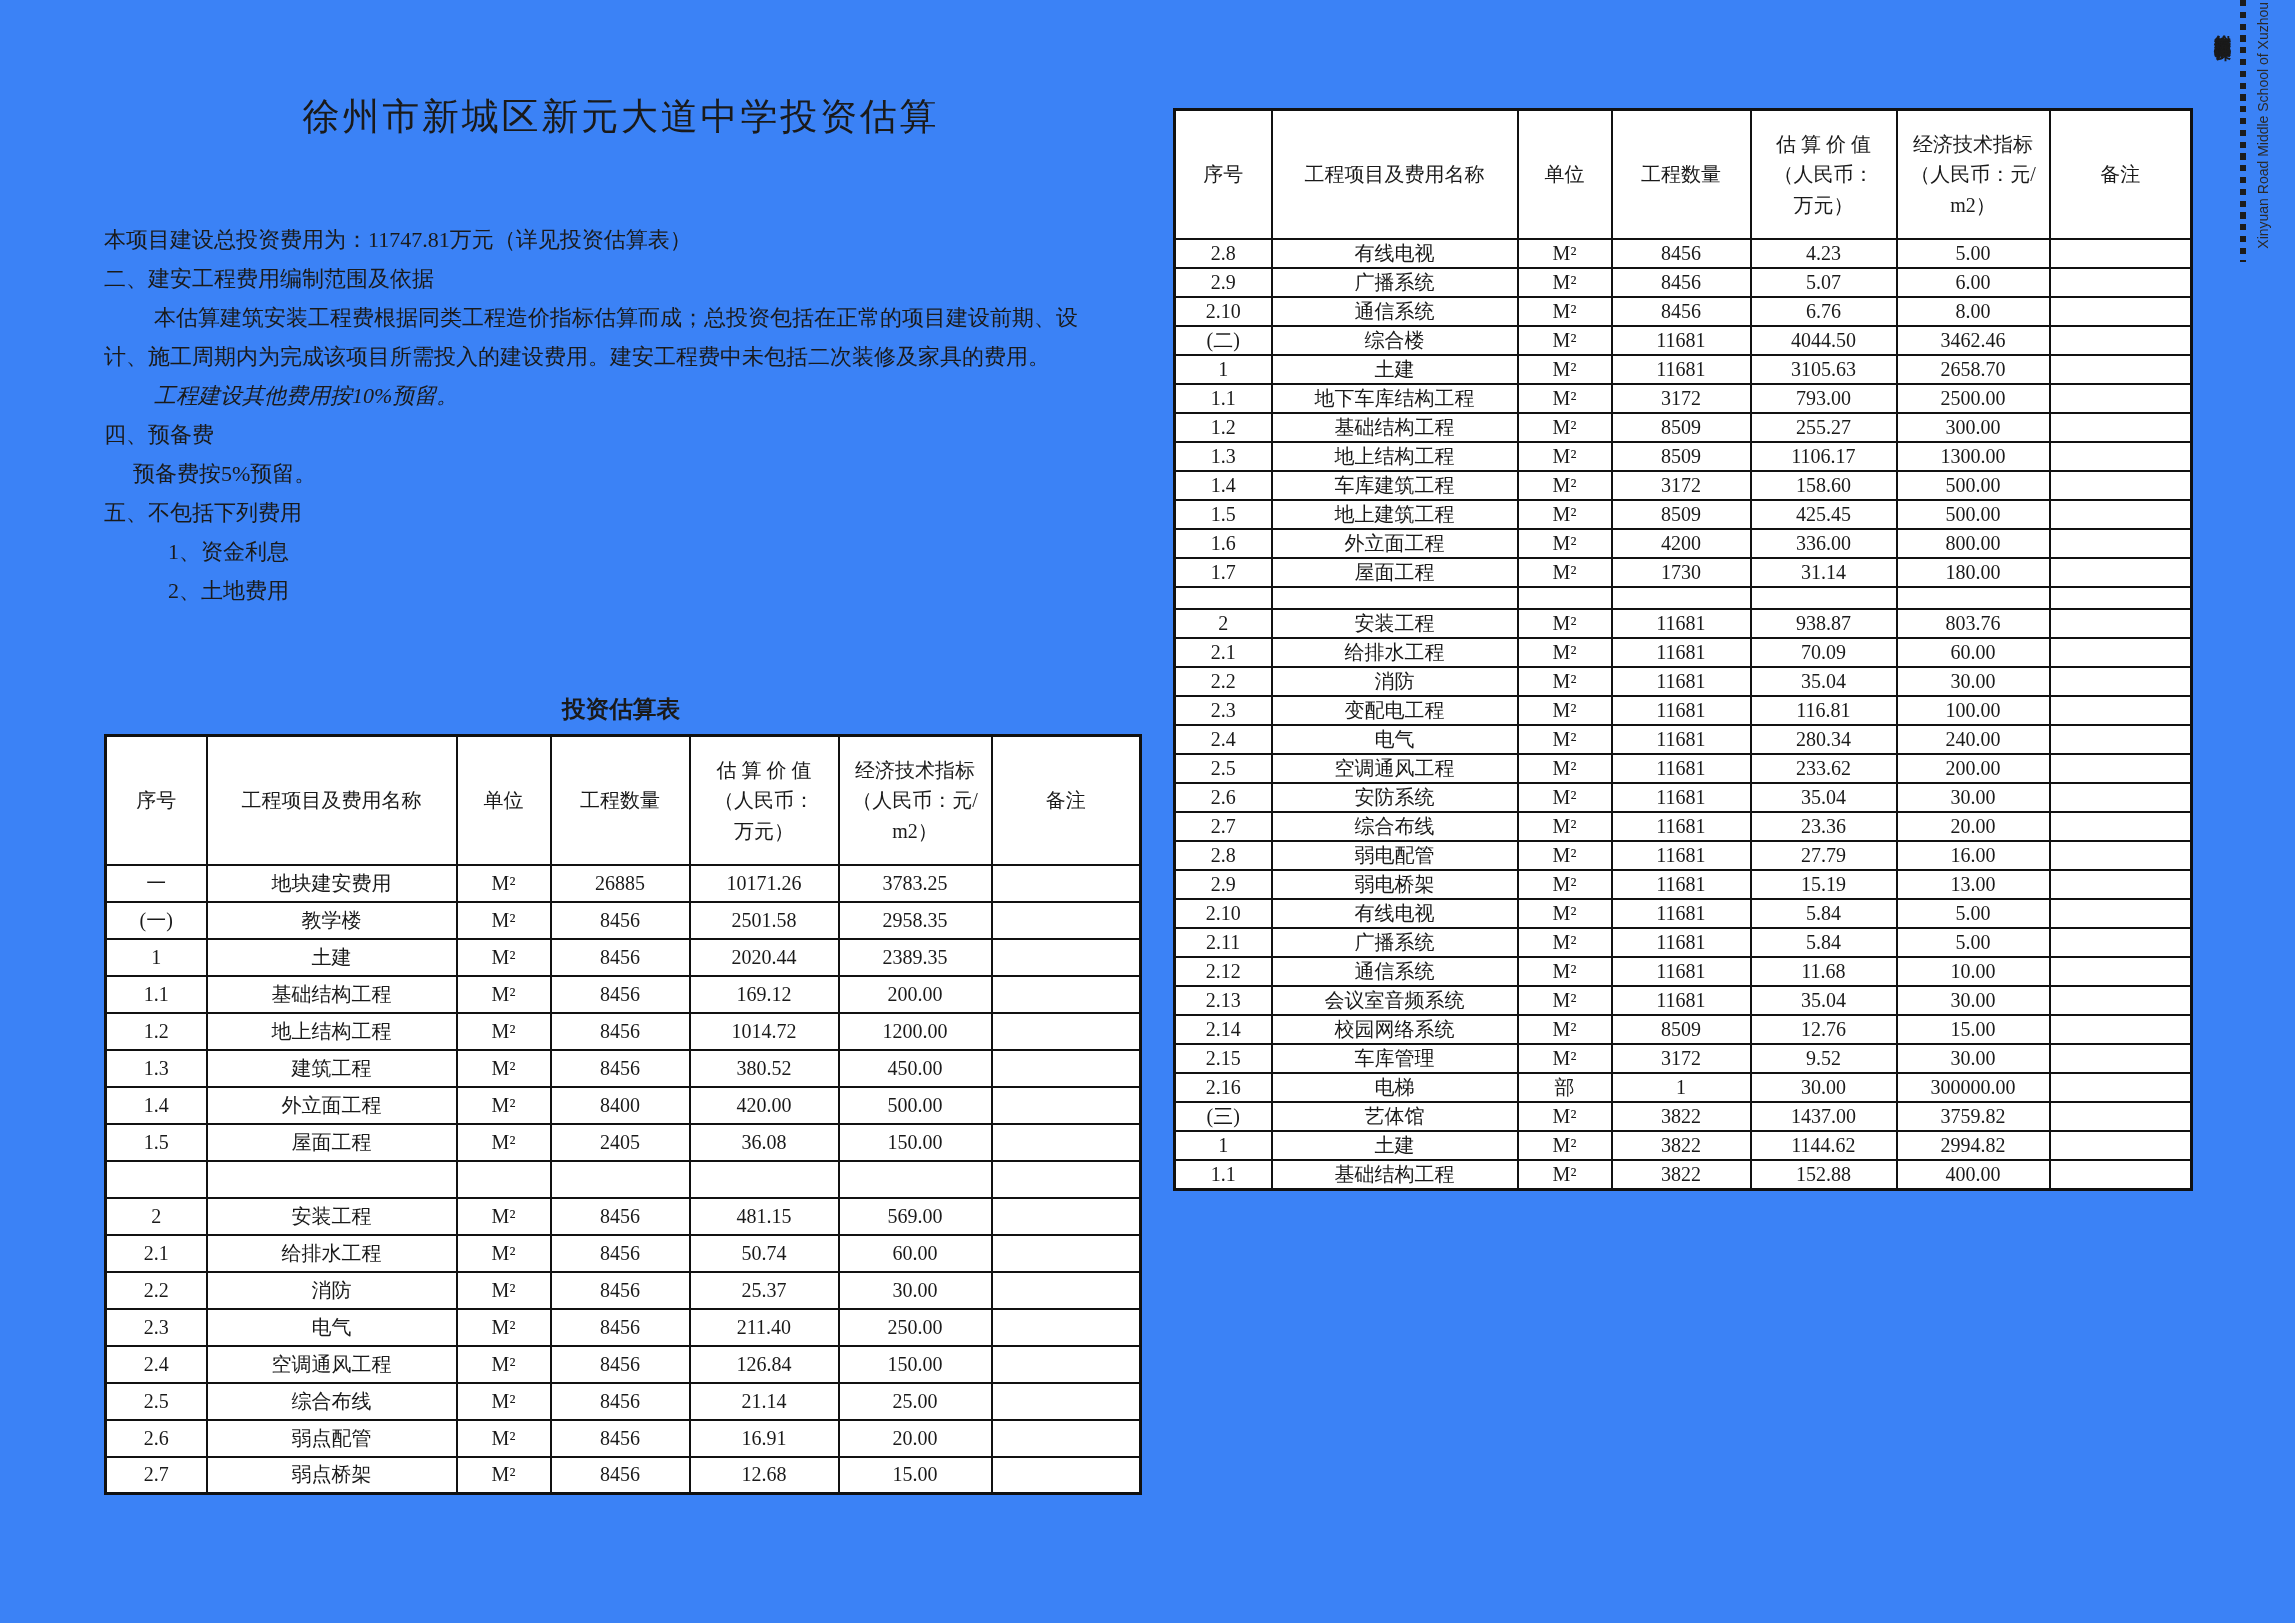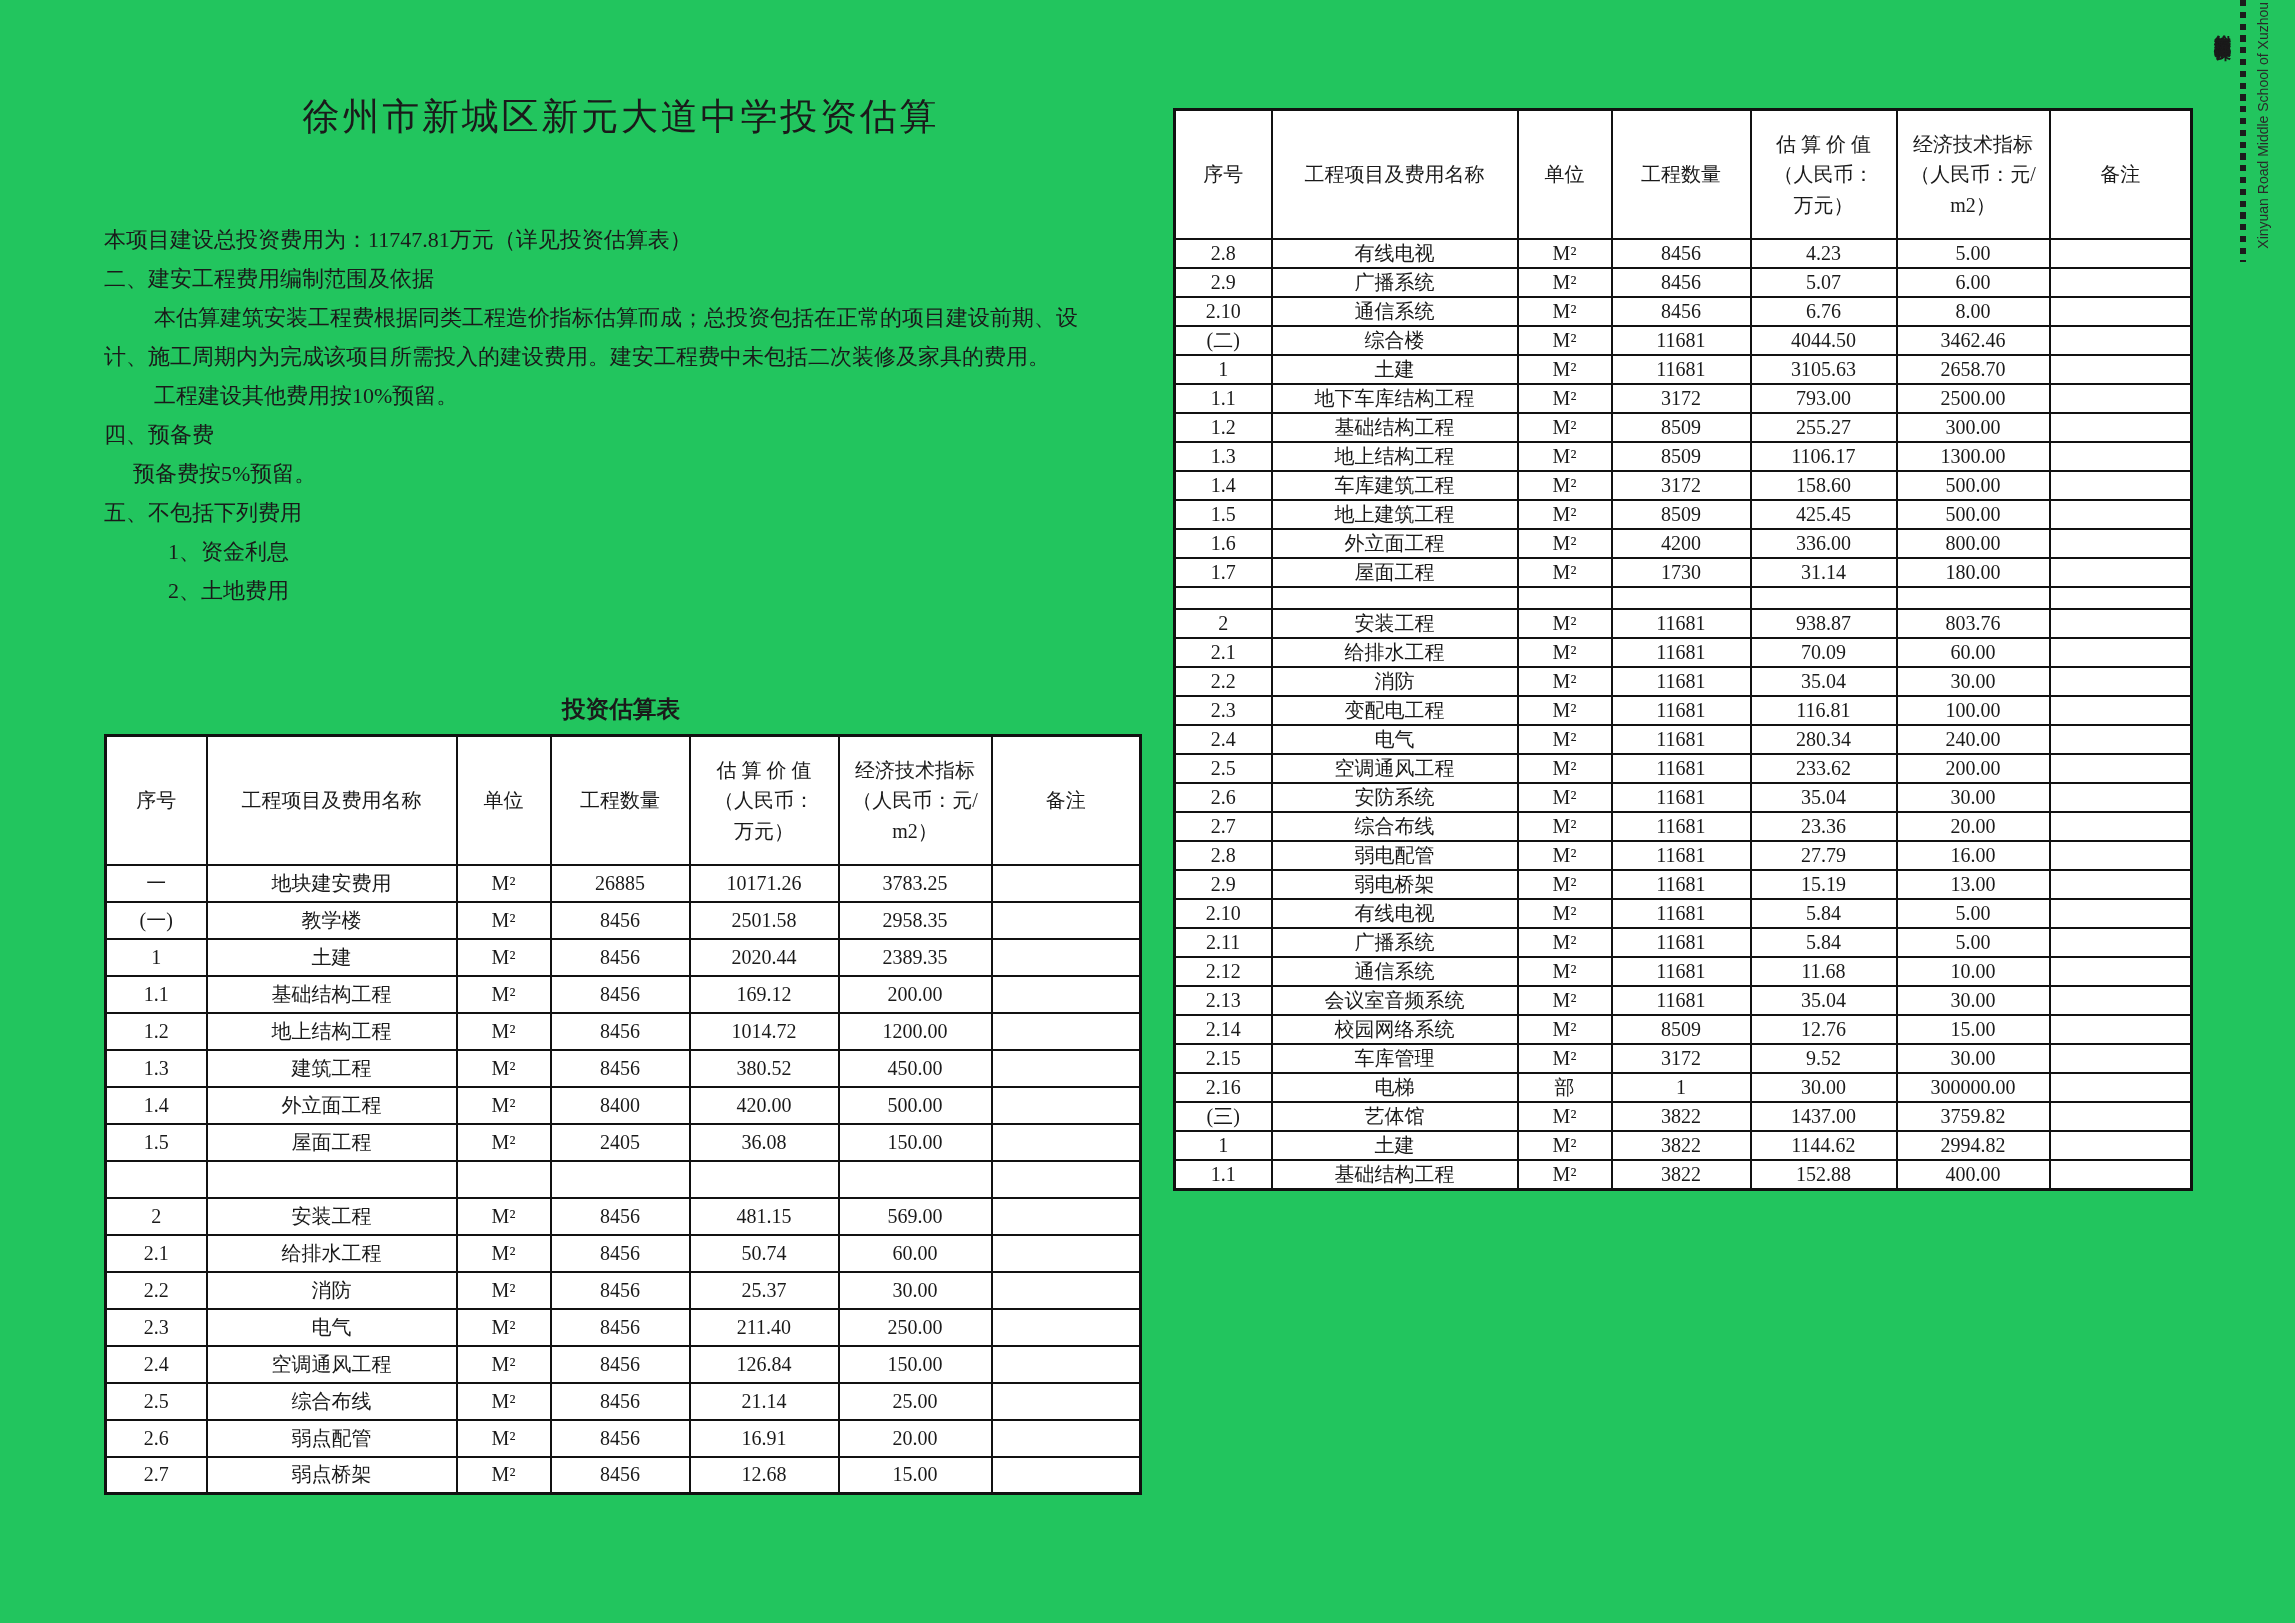--- a/index.html
+++ b/index.html
@@ -1,19 +1,19 @@
 <!DOCTYPE html>
 <html style="font-size:11px"><head>
 <meta charset="utf-8">
 <style>
   html,body{margin:0;padding:0;background:#888;}
   .page{
     position:relative;
     width:2295px;height:1623px;
-    background:#22c55e;
+    background:#3b82f6;
     font-family:"Liberation Serif","DejaVu Serif",serif;
     color:#1a1a1a;
     overflow:hidden;
   }
   .main-title{
     position:absolute;left:104px;top:92px;width:1034px;
     text-align:center;
     font-size:37px;letter-spacing:2.8px;
     white-space:nowrap;
   }
@@ -79,21 +79,21 @@
 
 <div class="page">
 
   <div class="main-title">徐州市新城区新元大道中学投资估算</div>
 
   <div class="intro-block">
       <div class="intro-line" style="padding-left: 0px; margin-top: 20px;">本项目建设总投资费用为：11747.81万元（详见投资估算表）</div>
       <div class="intro-line" style="padding-left: 0px;">二、建安工程费用编制范围及依据</div>
       <div class="intro-line" style="padding-left: 50px;">本估算建筑安装工程费根据同类工程造价指标估算而成；总投资包括在正常的项目建设前期、设</div>
       <div class="intro-line" style="padding-left: 0px;">计、施工周期内为完成该项目所需投入的建设费用。建安工程费中未包括二次装修及家具的费用。</div>
-      <div class="intro-line" style="padding-left: 50px;">工程建设其他费用按10%预留。</div>
+      <div class="intro-line" style="padding-left: 50px; font-style: italic;">工程建设其他费用按10%预留。</div>
       <div class="intro-line" style="padding-left: 0px;">四、预备费</div>
       <div class="intro-line" style="padding-left: 29px;">预备费按5%预留。</div>
       <div class="intro-line" style="padding-left: 0px;">五、不包括下列费用</div>
       <div class="intro-line" style="padding-left: 64px;">1、资金利息</div>
       <div class="intro-line" style="padding-left: 64px;">2、土地费用</div>
     </div>
 
   <div class="table-title-left">投资估算表</div>
 
   <table class="est tbl-left">

